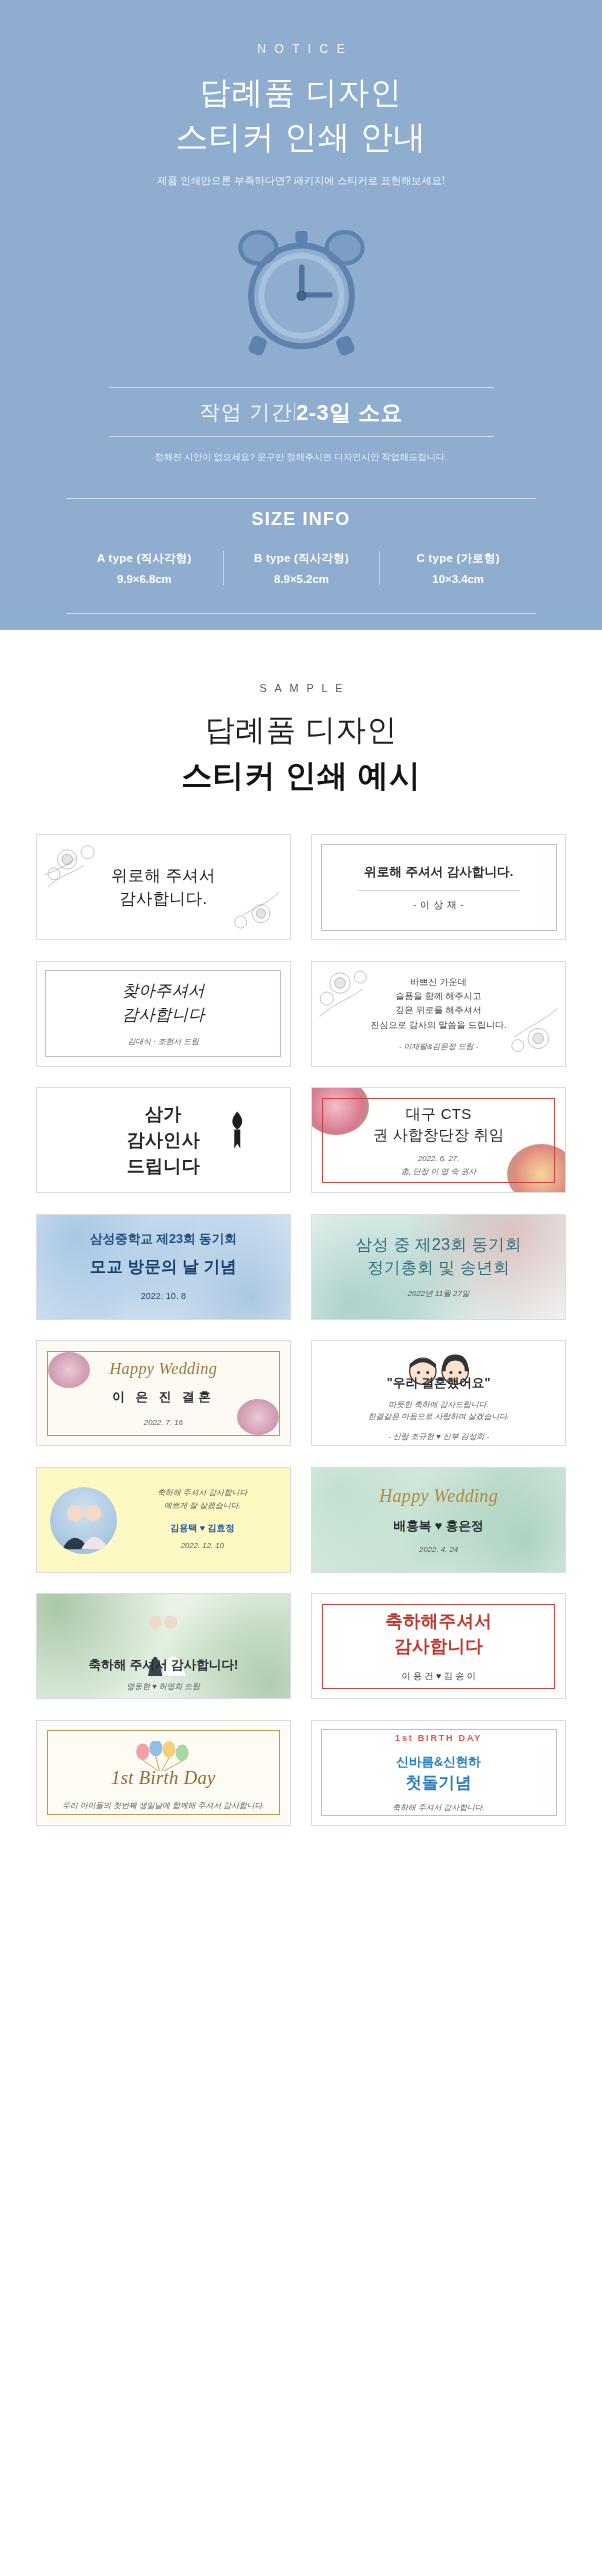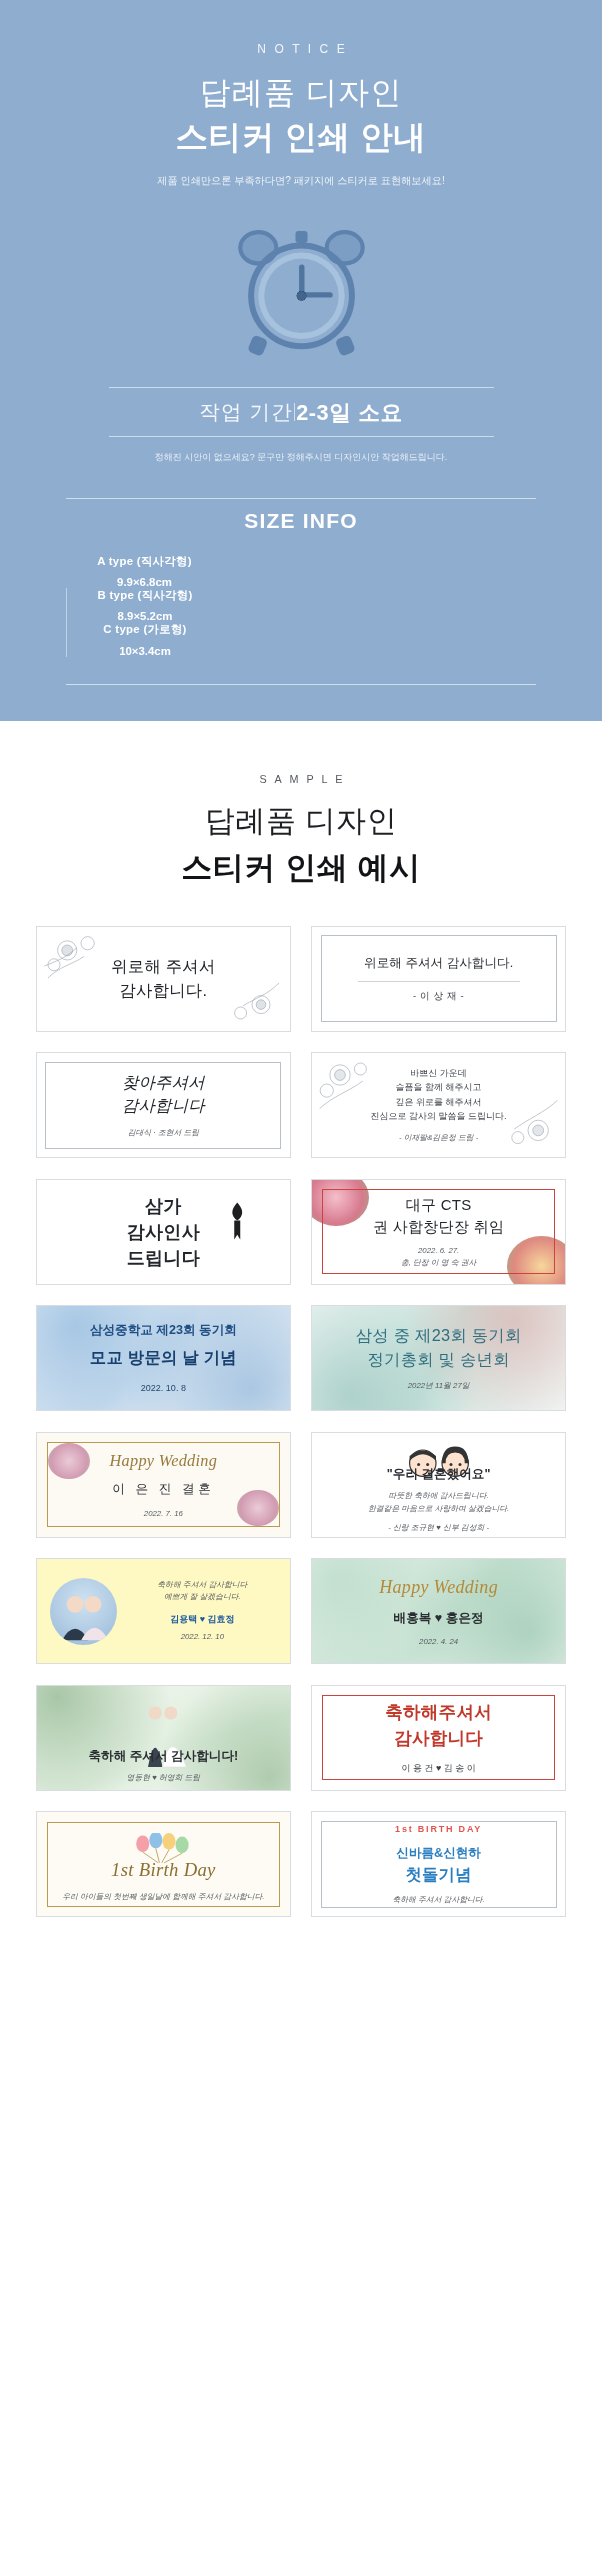--- a/index.html
+++ b/index.html
@@ -12,42 +12,42 @@
     width: 602px;
     min-height: 2576px;
     margin: 0 auto;
     background: #ffffff;
     position: relative;
   }
 
   
   .notice {
     background: #8fadcf;
-    padding: 42px 0 36px 0;
+    padding: 42px 0 16px 0;
     text-align: center;
     color: #ffffff;
   }
   .notice-kicker {
     font-size: 12px;
     letter-spacing: 8.4px;
     color: #f2f6fb;
     margin-bottom: 18px;
     font-weight: 400;
     text-indent: 8.4px;
   }
   .notice-title1 {
     font-size: 31px;
     font-weight: 400;
     letter-spacing: 1.2px;
     color: #ffffff;
     line-height: 1.25;
   }
   .notice-title2 {
     font-size: 32.5px;
-    font-weight: 700;
+    font-weight: 400;
     letter-spacing: 0.6px;
     color: #ffffff;
     line-height: 1.3;
     margin-top: 3.6px;
   }
   .notice-sub {
     margin-top: 15.7px;
     font-size: 10.2px;
     color: #eef3f9;
     letter-spacing: 0px;
@@ -98,31 +98,30 @@
 
   
   .sizeinfo {
     margin: 34px auto 0 auto;
     width: 470px;
     border-top: 0.6px solid rgba(255,255,255,0.6);
     border-bottom: 0.6px solid rgba(255,255,255,0.6);
     padding: 10.8px 0 12px 0;
   }
   .sizeinfo-title {
-    font-size: 21px;
+    font-size: 18px;
     font-weight: 700;
     letter-spacing: 1.2px;
     color: #ffffff;
   }
   .sizeinfo-grid {
     margin-top: 20.5px;
     display: flex;
     justify-content: center;
     gap: 0;
-    flex-direction: column;
   }
   .size-col {
     width: 157px;
     padding: 0 6px;
   }
   .size-col + .size-col {
     border-left: 0.6px solid rgba(255,255,255,0.45);
   }
   .size-name {
     font-size: 11.4px;
@@ -193,20 +192,21 @@
   .t-main {
     font-size: 16.3px;
     line-height: 1.45;
     letter-spacing: 0.3px;
     color: #23272c;
   }
   .t-mid {
     font-size: 12.6px;
     line-height: 1.5;
     color: #2a2e33;
+    font-weight: bold;
   }
   .t-small {
     font-size: 9px;
     line-height: 1.6;
     color: #3a3f45;
   }
   .t-tiny {
     font-size: 7.8px;
     color: #55595f;
     line-height: 1.6;

